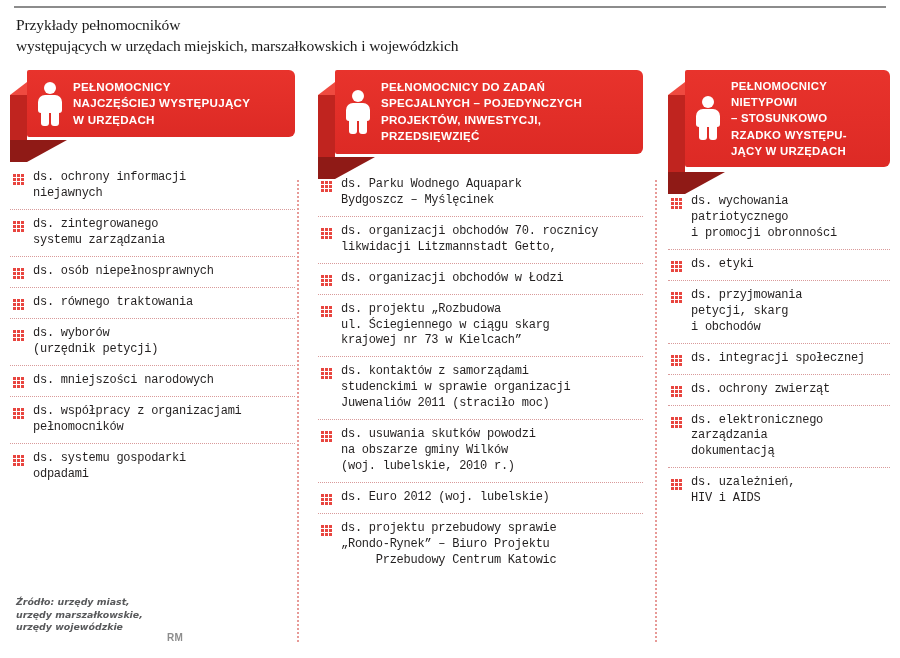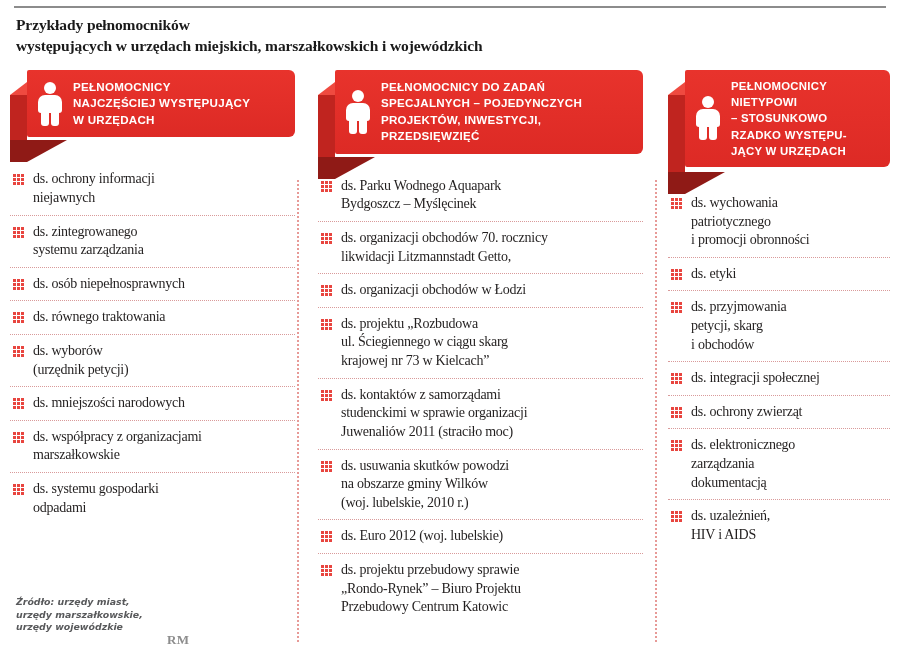--- a/index.html
+++ b/index.html
@@ -15,21 +15,21 @@
 
   
   .top-rule{
     position:absolute;left:14px;top:6px;width:872px;height:2px;
     background:#8c8c8c;
   }
 
   
   .headline{
     position:absolute;left:16px;top:14px;width:860px;
-    font-size:15.5px;font-weight:bold;line-height:1.38;
+    font-size:15.5px;font-weight:normal;line-height:1.38;
     letter-spacing:-0.1px;color:#1a1a1a;
     font-family:"Liberation Serif", serif;
   }
   .headline .l1{display:block;}
   .headline .l2{display:block;}
 
   
   .col{position:absolute;top:70px;}
   #col-1{left:10px;width:285px;}
   #col-2{left:318px;width:325px;}
@@ -81,22 +81,22 @@
     border-bottom:1px dotted #d99a9a;
   }
   .item:last-child{border-bottom:none;}
   .bullet{
     flex:0 0 11px;width:11px;height:11px;margin-top:4px;margin-right:9px;margin-left:3px;
     display:grid;grid-template-columns:repeat(3,3px);grid-template-rows:repeat(3,3px);
     gap:1px;
   }
   .bullet i{display:block;width:3px;height:3px;background:#e8453f;}
   .item-text{
-    font-size:14px;line-height:1.33;color:#221f1f;
-    font-family:Liberation Serif, serif;
+    font-size:12px;line-height:1.33;color:#221f1f;
+    font-family:Liberation Mono, monospace;
     letter-spacing:-0.25px;
   }
 
   
   .vsep{
     position:absolute;top:180px;width:0;
     border-left:2px dotted #e79a97;
   }
   #vsep-1{left:297px;height:462px;}
   #vsep-2{left:655px;height:462px;}
@@ -104,22 +104,22 @@
   
   .source{
     position:absolute;left:16px;top:596px;width:250px;
     font-size:9.4px;line-height:1.35;color:#58595b;font-weight:bold;
     font-family:"DejaVu Sans", sans-serif;
     font-style:italic;
   }
   .source span{display:block;}
   .credit{
     position:absolute;left:167px;top:632px;
-    font-size:13px;color:#8d8d8d;font-weight:bold;letter-spacing:0.4px;
-    font-family:Liberation Serif, serif;
+    font-size:10px;color:#8d8d8d;font-weight:bold;letter-spacing:0.4px;
+    font-family:Liberation Sans, sans-serif;
   }
 </style>
 </head>
 <body>
 
 <div class="page">
 
   <div class="top-rule"></div>
 
   <div class="headline">
@@ -257,21 +257,21 @@
             <i></i>
             <i></i>
             <i></i>
             <i></i>
             <i></i>
             <i></i>
             <i></i>
           </span>
           <div class="item-text">
             <span style="display: block;">ds. współpracy z organizacjami</span>
-            <span style="display: block;">marszałkowskie</span>
+            <span style="display: block;">pełnomocników</span>
           </div>
         </div>
         <div class="item">
           <span class="bullet">
             <i></i>
             <i></i>
             <i></i>
             <i></i>
             <i></i>
             <i></i>
@@ -436,21 +436,21 @@
             <i></i>
             <i></i>
             <i></i>
             <i></i>
             <i></i>
             <i></i>
           </span>
           <div class="item-text">
             <span style="display: block;">ds. projektu przebudowy sprawie</span>
             <span style="display: block;">„Rondo-Rynek” – Biuro Projektu</span>
-            <span style="display: block;">Przebudowy Centrum Katowic</span>
+            <span style="display: block; text-align: right;">Przebudowy Centrum Katowic</span>
           </div>
         </div>
       </div>
     </div>
   <div class="col" id="col-3">
       <div class="banner-wrap">
         <div class="banner-body" style="padding: 8px 10px 8px 6px;">
           <div class="person">
             <span class="head"></span>
             <span class="body"></span>

